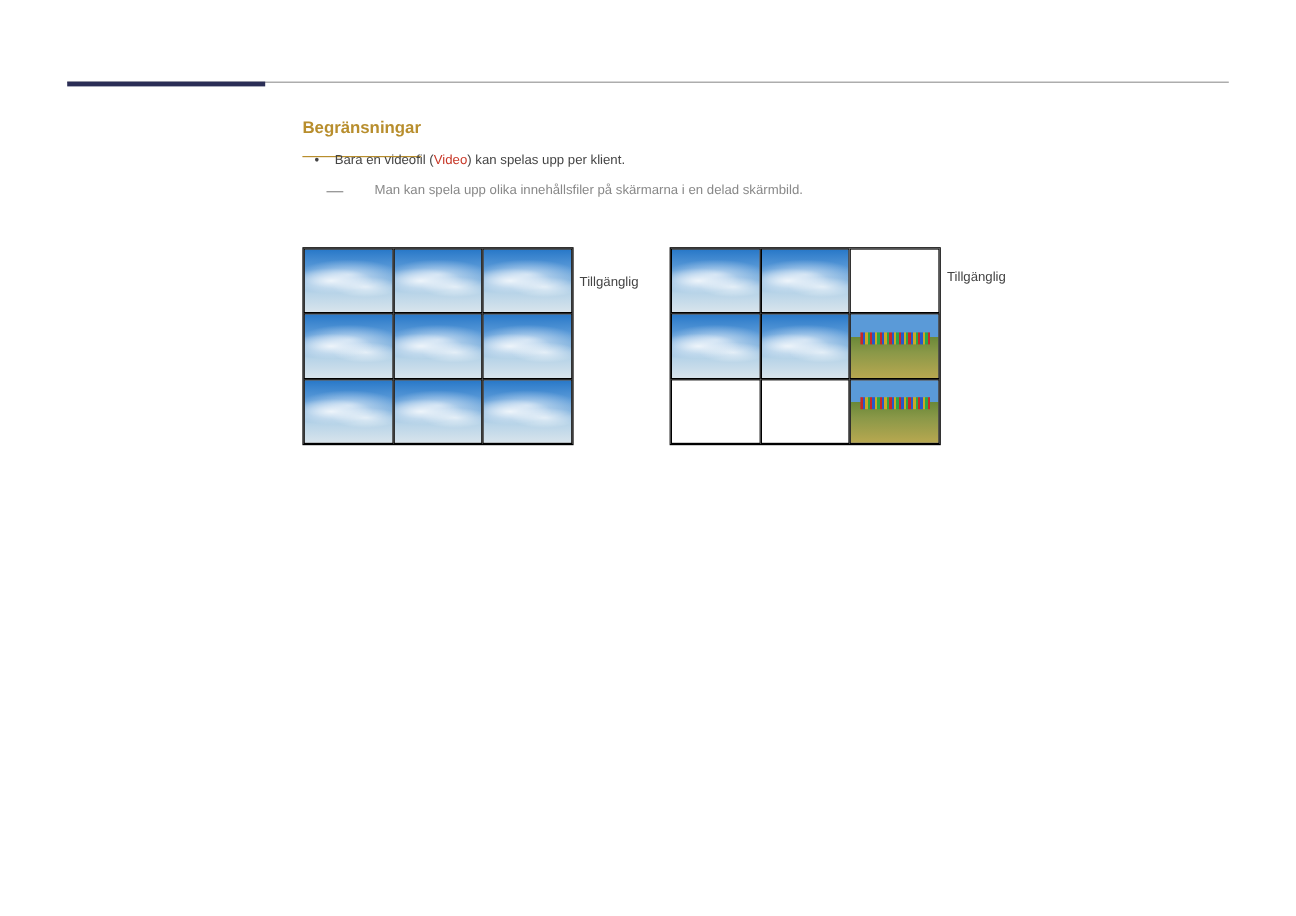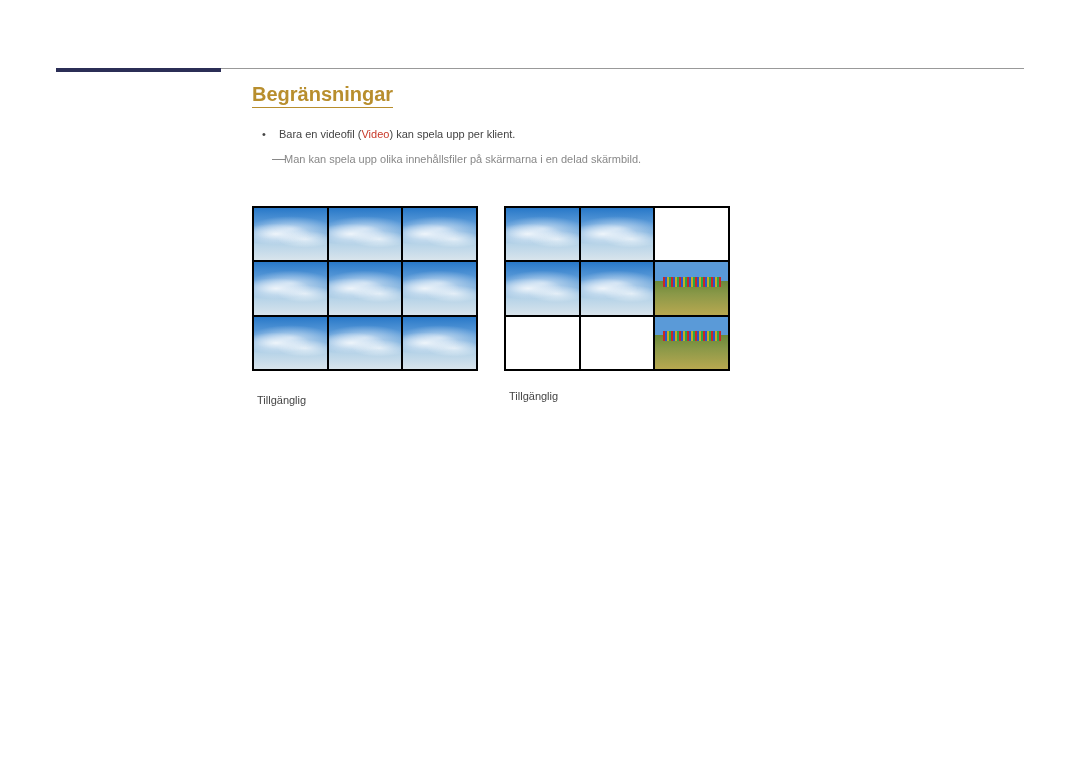--- a/index.html
+++ b/index.html
@@ -21,27 +21,27 @@
   .header-line {
     position: absolute;
     top: 68px;
     left: 56px;
     right: 56px;
     height: 1px;
     background: #999;
   }
   .section-title {
     position: absolute;
-    top: 83px;
+    top: 98px;
     left: 252px;
-    font-size: 20px;
+    font-size: 14px;
     font-weight: bold;
     color: #b88e2d;
     border-bottom: 1px solid #b88e2d;
-    padding-bottom: 1px;
+    padding-bottom: 16px;
   }
   .bullet-list {
     position: absolute;
     top: 128px;
     left: 262px;
     font-size: 11px;
     color: #444;
   }
   .bullet {
     margin-bottom: 6px;
@@ -64,31 +64,32 @@
     position: absolute;
     left: -12px;
     top: 0px;
     color: #888;
     font-size: 14px;
   }
   .dash-line {
     color: #888;
     font-size: 11px;
     line-height: 1.7;
+    margin-left: 28px;
   }
   .figures {
     position: absolute;
     top: 206px;
     left: 252px;
     display: flex;
     gap: 26px;
   }
   .figure-col {
     display: flex;
-    flex-direction: column;
+    flex-direction: row;
   }
   .grid-box {
     width: 226px;
     height: 165px;
     border: 1px solid #000;
     display: grid;
     grid-template-columns: repeat(3, 1fr);
     grid-template-rows: repeat(3, 1fr);
     position: relative;
     background: #fff;
@@ -174,21 +175,21 @@
 </head>
 <body>
 
 <div class="header-line"></div>
 <div class="header-rule"></div>
 
 <div class="section-title">Begränsningar</div>
 
 <div class="bullet-list">
   <div class="bullet">
-    <span>Bara en videofil (</span><span class="highlight">Video</span><span>) kan spela upp per klient.</span>
+    <span>Bara en videofil (</span><span class="highlight">Video</span><span>) kan spelas upp per klient.</span>
   </div>
   <div class="dash-block">
     <div class="dash-line">Man kan spela upp olika innehållsfiler på skärmarna i en delad skärmbild.</div>
   </div>
 </div>
 
 <div class="figures">
 
   <div class="figure-col">
     <div class="grid-box">

